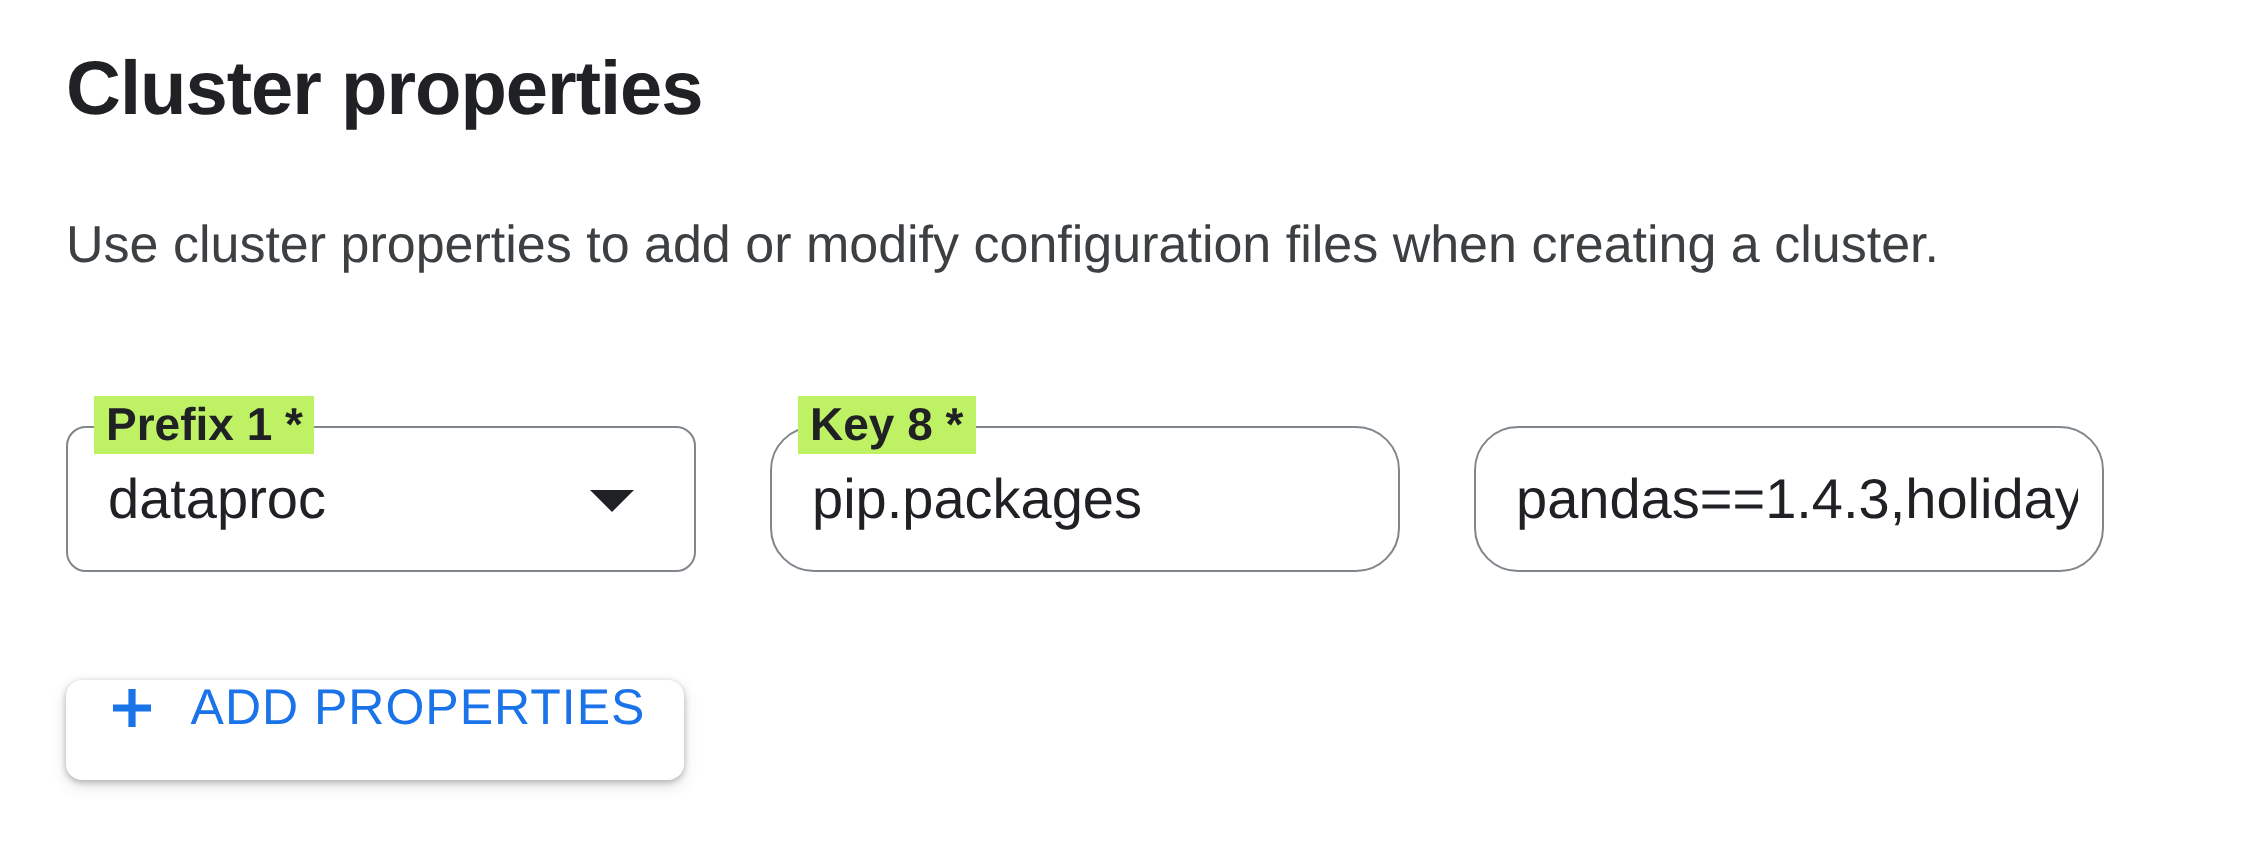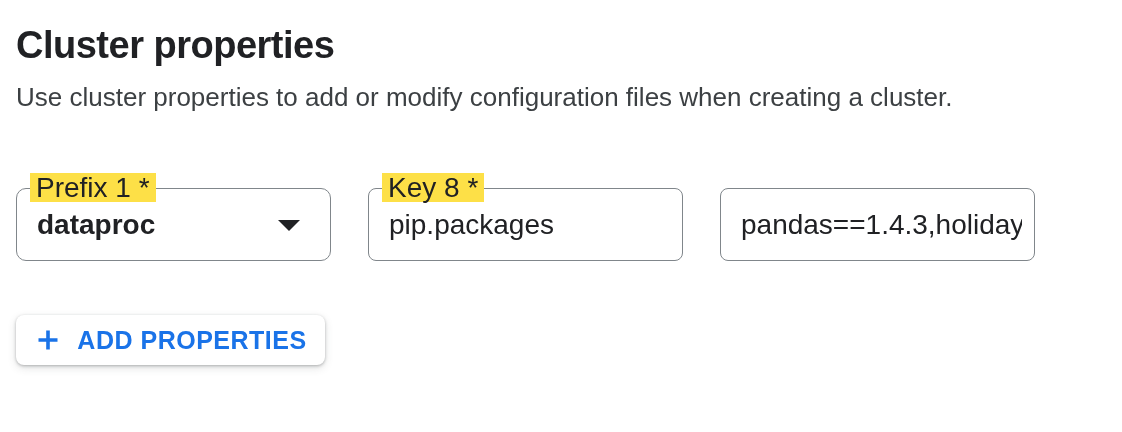--- a/index.html
+++ b/index.html
@@ -4,32 +4,32 @@
 <style>
   * { box-sizing: border-box; margin: 0; padding: 0; }
   html, body {
     width: 1122px; height: 432px;
     background: #ffffff;
     font-family: "Liberation Sans", "DejaVu Sans", sans-serif;
     overflow: hidden;
   }
   .page {
     width: 1122px; height: 432px;
-    padding: 22px 0 0 16px;
+    padding: 22px 0 0 33px;
     background: #ffffff;
   }
   .section-title {
     font-size: 38px;
     font-weight: 700;
     letter-spacing: -0.5px;
     color: #202124;
     line-height: 46px;
   }
   .section-description {
-    margin-top: 12px;
+    margin-top: 37px;
     font-size: 26px;
     color: #3c4043;
     line-height: 34px;
   }
   .fields-row {
     margin-top: 74px;
     display: flex;
     gap: 37px;
   }
   .field {
@@ -44,40 +44,39 @@
     border-radius: 10px;
     background: #ffffff;
     display: flex;
     align-items: center;
   }
   .field-label {
     position: absolute;
     top: -15px;
     left: 14px;
     z-index: 2;
-    background: #fde047;
+    background: #bef264;
     padding: 0 6px;
-    font-size: 28px;
-    font-weight: 400;
+    font-size: 23px;
+    font-weight: 700;
     line-height: 29px;
     color: #202124;
     white-space: nowrap;
   }
   .field-value {
     padding-left: 20px;
     font-size: 28px;
     color: #202124;
     white-space: nowrap;
-    font-weight: bold;
   }
   .field input {
     width: 100%;
     height: 100%;
     border: 1.5px solid #80868b;
-    border-radius: 8px;
+    border-radius: 22px;
     background: #ffffff;
     padding: 0 12px 0 20px;
     font-family: inherit;
     font-size: 28px;
     color: #202124;
     outline: none;
   }
   .dropdown-arrow {
     position: absolute;
     right: 30px;
@@ -91,26 +90,26 @@
   .add-btn {
     margin-top: 54px;
     width: 309px;
     height: 50px;
     border: none;
     border-radius: 8px;
     background: #ffffff;
     box-shadow: 0 1px 3px rgba(60,64,67,0.35), 0 3px 8px rgba(60,64,67,0.15);
     color: #1a73e8;
     display: inline-flex;
-    align-items: center;
+    align-items: flex-start;
     justify-content: center;
     gap: 15px;
     font-family: inherit;
     font-size: 25px;
-    font-weight: 700;
+    font-weight: 400;
     letter-spacing: 0.5px;
     cursor: pointer;
   }
   .plus-icon { display: inline-flex; }
 </style>
 </head>
 <body>
 
 <div class="page">
 

